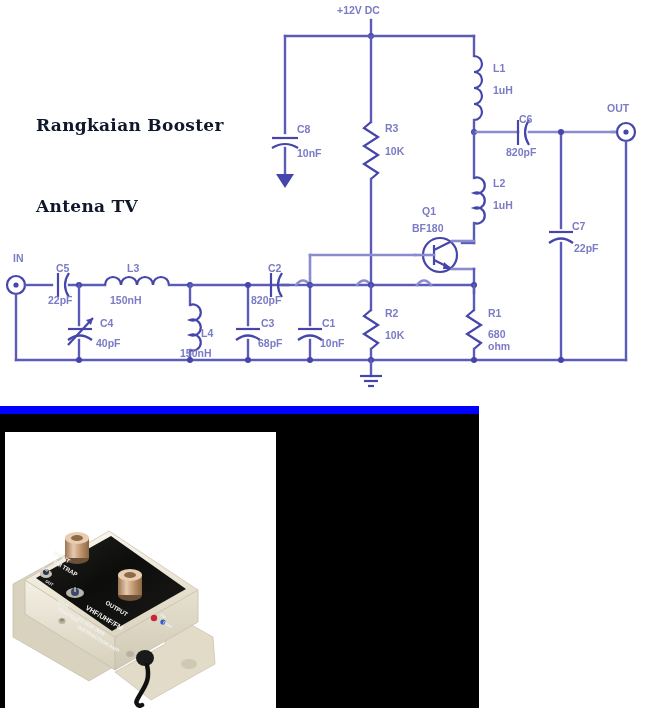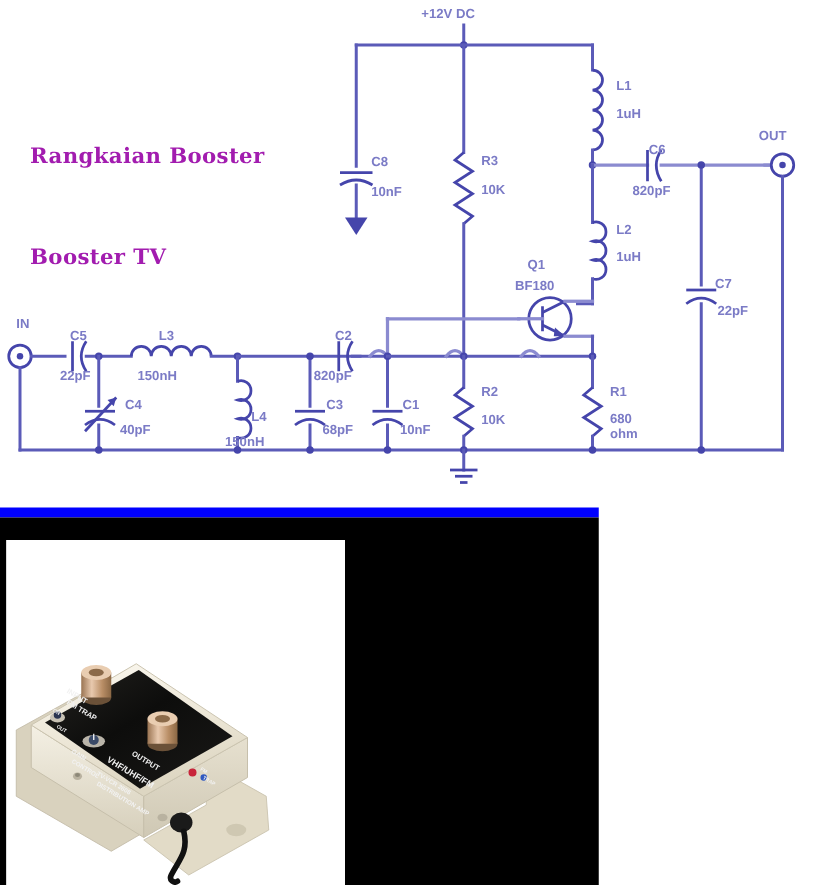--- a/index.html
+++ b/index.html
@@ -8,24 +8,24 @@
     width:657px;height:708px;position:relative;overflow:hidden;
     font-family:"Liberation Sans", sans-serif;
   }
   #page{position:absolute;left:0;top:0;width:657px;height:575px;background:#fff;}
 
   
   #schematic{position:absolute;left:0;top:0;width:657px;height:400px;background:#fff;}
   #schematic svg{display:block;}
 
   .title-block{
-    position:absolute;left:24px;top:58px;
+    position:absolute;left:36px;top:58px;
     font-family:"DejaVu Serif", serif;
     font-weight:700;
-    color:#a21caf;
+    color:#0f172a;
     font-size:17px;
     line-height:27px;
     letter-spacing:0.3px;
     white-space:pre;
   }
   .title-block div{white-space:nowrap;}
 
   
   #blue-bar{
     position:absolute;left:0;top:406px;width:479px;height:8px;background:#0000ff;
@@ -304,21 +304,21 @@
       <text class="lbl" x="385" y="317">R2</text>
       <text class="lbl" x="385" y="339">10K</text>
 
       <text class="lbl" x="488" y="317">R1</text>
       <text class="lbl" x="488" y="338">680</text>
       <text class="lbl" x="488" y="350">ohm</text>
     </svg>
 
     <div class="title-block">
       <div>Rangkaian Booster</div>
-      <div>Booster TV</div>
+      <div>Antena TV</div>
     </div>
   </div>
 
   <div id="blue-bar"></div>
 
   <div id="photo-panel">
     <div id="photo">
       <svg width="271" height="276" viewBox="0 0 271 276" xmlns="http://www.w3.org/2000/svg">
         <defs>
           <linearGradient id="caseTop" x1="0" y1="0" x2="0.3" y2="1">

